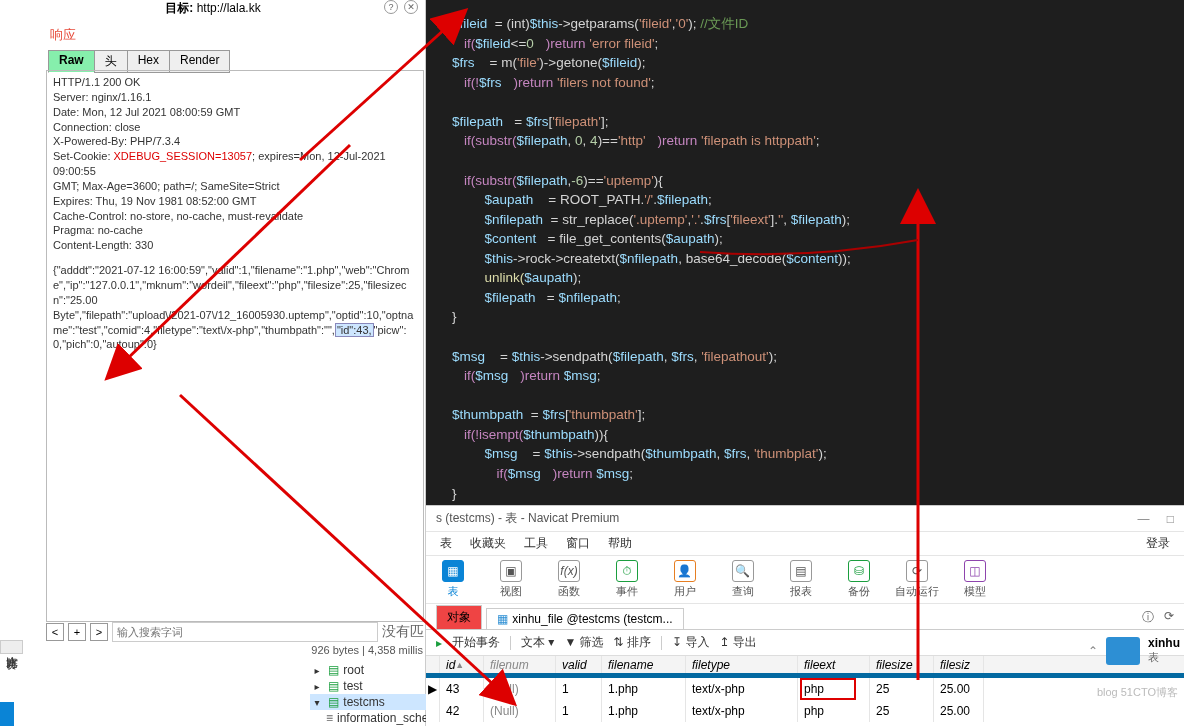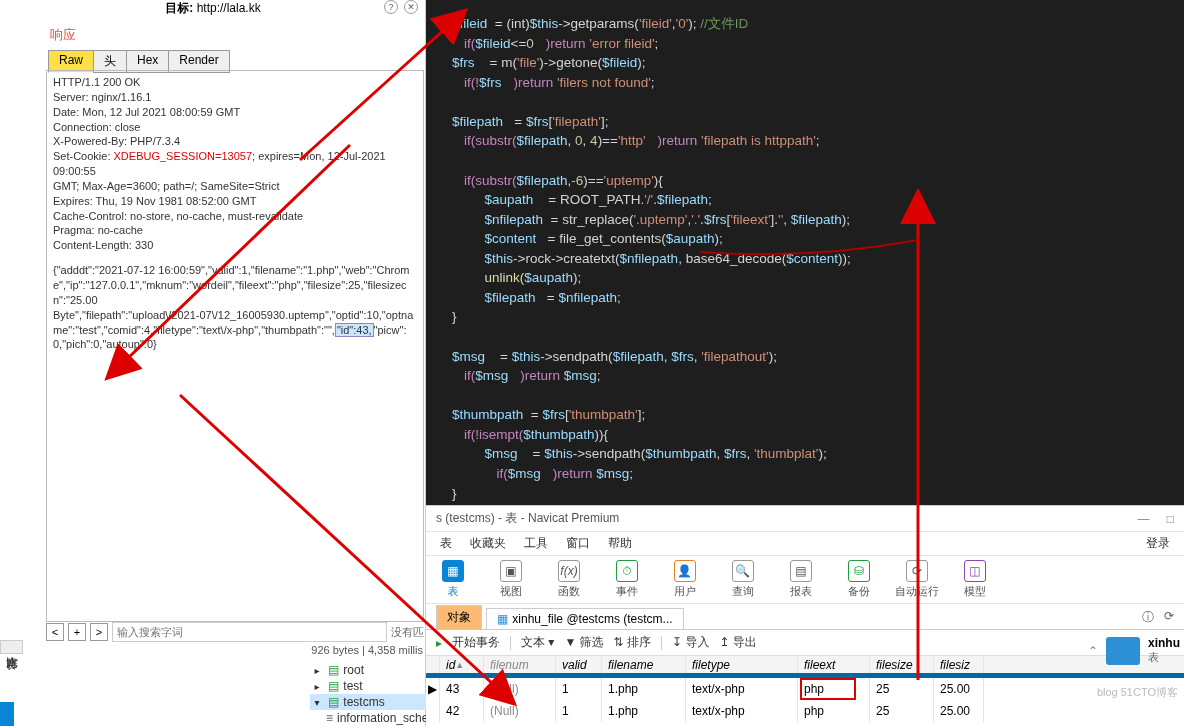--- a/index.html
+++ b/index.html
@@ -9,31 +9,31 @@
 .left-panel { position:absolute; left:0; top:0; width:426px; height:726px; border-right:1px solid #ccc; }
 .target-bar { position:absolute; left:0; top:0; width:426px; height:18px; font-size:12px; text-align:center; }
 .target-bar .lbl { font-weight:bold; }
 .target-bar .icons { position:absolute; right:8px; top:0; display:flex; gap:6px; color:#666; }
 .target-bar .icon-btn { width:14px; height:14px; border:1px solid #999; border-radius:50%; display:flex; align-items:center; justify-content:center; font-size:9px; }
 
 .resp-label { position:absolute; left:50px; top:26px; color:#e74c3c; font-size:13px; }
 
 .tabs { position:absolute; left:48px; top:50px; display:flex; }
 .tab { border:1px solid #999; padding:2px 10px; font-size:12px; background:#efefef; margin-right:-1px; cursor:pointer; }
-.tab.active { background:#fde047; border-bottom-color:#fff; }
+.tab.active { background:#86efac; border-bottom-color:#fff;font-weight:bold; }
 
 .raw-box { position:absolute; left:46px; top:70px; width:378px; height:552px; border:1px solid #bbb; padding:4px 6px; font-size:11px; line-height:1.35; color:#333; overflow:hidden; font-family:Arial,sans-serif; }
 .raw-box .cookie-red { color:#d00; }
 .raw-box .json-blk { margin-top:10px; word-break:break-all; }
 .raw-box .hl { background:#cde6ff; border:1px solid #88b; padding:0 1px; }
 
 .nav-row { position:absolute; left:46px; bottom:84px; display:flex; gap:4px; align-items:center; width:378px; }
 .nav-btn { border:1px solid #999; width:18px; height:18px; font-size:11px; display:flex; align-items:center; justify-content:center; }
 .search-inp { flex:1; border:1px solid #ccc; height:20px; padding:0 4px; font-size:11px; color:#999; }
-.no-res { font-size:11px; color:#666; }
+.no-res { font-size:14px; color:#666; }
 
 .byte-bar { position:absolute; right:2px; bottom:70px; font-size:11px; color:#555; }
 
 .tree { position:absolute; left:310px; bottom:0; width:116px; font-size:12px; color:#333; }
 .tree-row { display:flex; align-items:center; gap:4px; padding:1px 0; }
 .tree-row.sel { background:#cde6ff; }
 .tree-icon { width:14px; height:14px; display:inline-flex; align-items:center; justify-content:center; font-size:10px; }
 .db-ico { color:#1a9e3e; }
 .sch-ico { color:#666; }
 
@@ -58,21 +58,21 @@
 .nv-tool { height:48px; display:flex; align-items:center; gap:12px; padding:0 4px; border-bottom:1px solid #e5e5e5; }
 .nv-tool-cell { display:flex; flex-direction:column; align-items:center; font-size:11px; color:#555; width:46px; }
 .nv-tool-cell.active { color:#0a84d6; }
 .nv-ico { width:22px; height:22px; border:1px solid #999; border-radius:3px; margin-bottom:2px; display:flex; align-items:center; justify-content:center; font-size:12px; }
 .nv-tool-cell.active .nv-ico { background:#0a84d6; border-color:#0a84d6; color:#fff; }
 .nv-tool-cell.grn .nv-ico { border-color:#1a9e3e; color:#1a9e3e; }
 .nv-tool-cell.org .nv-ico { border-color:#e67e22; color:#e67e22; }
 .nv-tool-cell.pur .nv-ico { border-color:#8e44ad; color:#8e44ad; }
 
 .nv-tabs { height:26px; display:flex; align-items:flex-end; padding:0 10px; gap:4px; border-bottom:1px solid #ccc; font-size:12px; }
-.nv-tab { padding:3px 10px; border:1px solid #ccc; border-bottom:none; background:#fdba74; display:flex; align-items:center; gap:4px; }
+.nv-tab { padding:3px 10px; border:1px solid #ccc; border-bottom:none; background:#ef4444; display:flex; align-items:center; gap:4px; }
 .nv-tab.active { background:#fff; }
 
 .nv-opts { height:26px; display:flex; align-items:center; gap:10px; padding:0 10px; font-size:12px; color:#333; border-bottom:1px solid #ddd; }
 .nv-opts .sep { width:1px; height:14px; background:#ccc; }
 .nv-opts .ico-sm { color:#1a9e3e; }
 
 .nv-grid { position:relative; font-size:12px; }
 .nv-head { display:flex; background:#f4f4f4; border-bottom:5px solid #0369a1; height:22px; align-items:flex-end;font-style:italic; }
 .nv-head > div, .nv-row > div { padding:0 6px; border-right:1px solid #e5e5e5; height:100%; display:flex; align-items:center; }
 .nv-row { display:flex; height:22px; }

